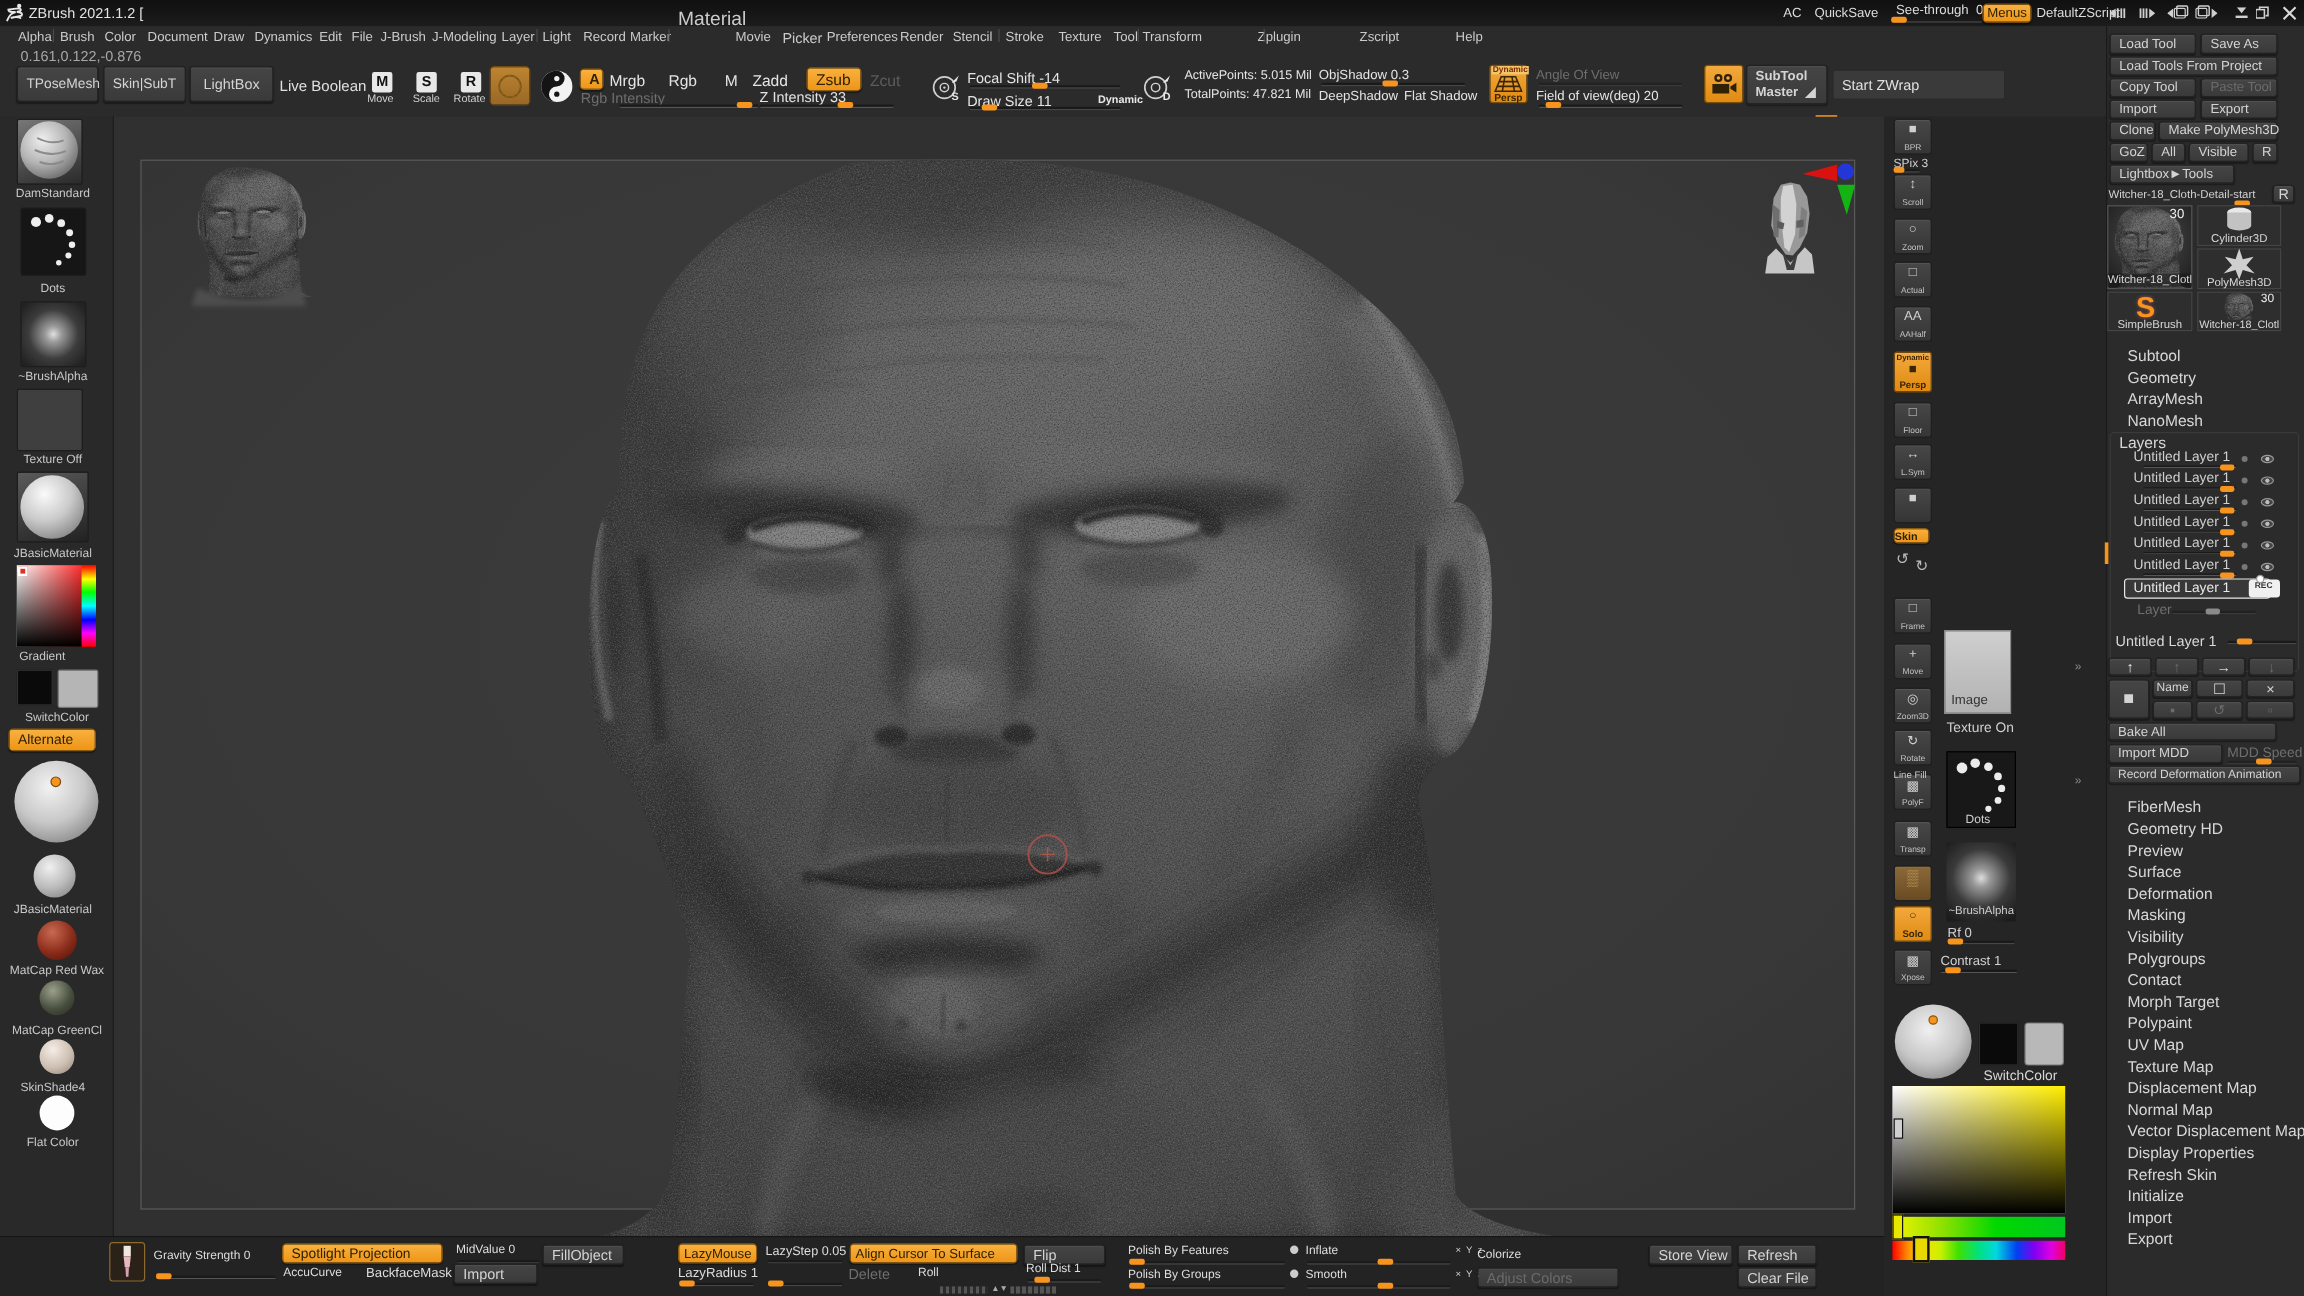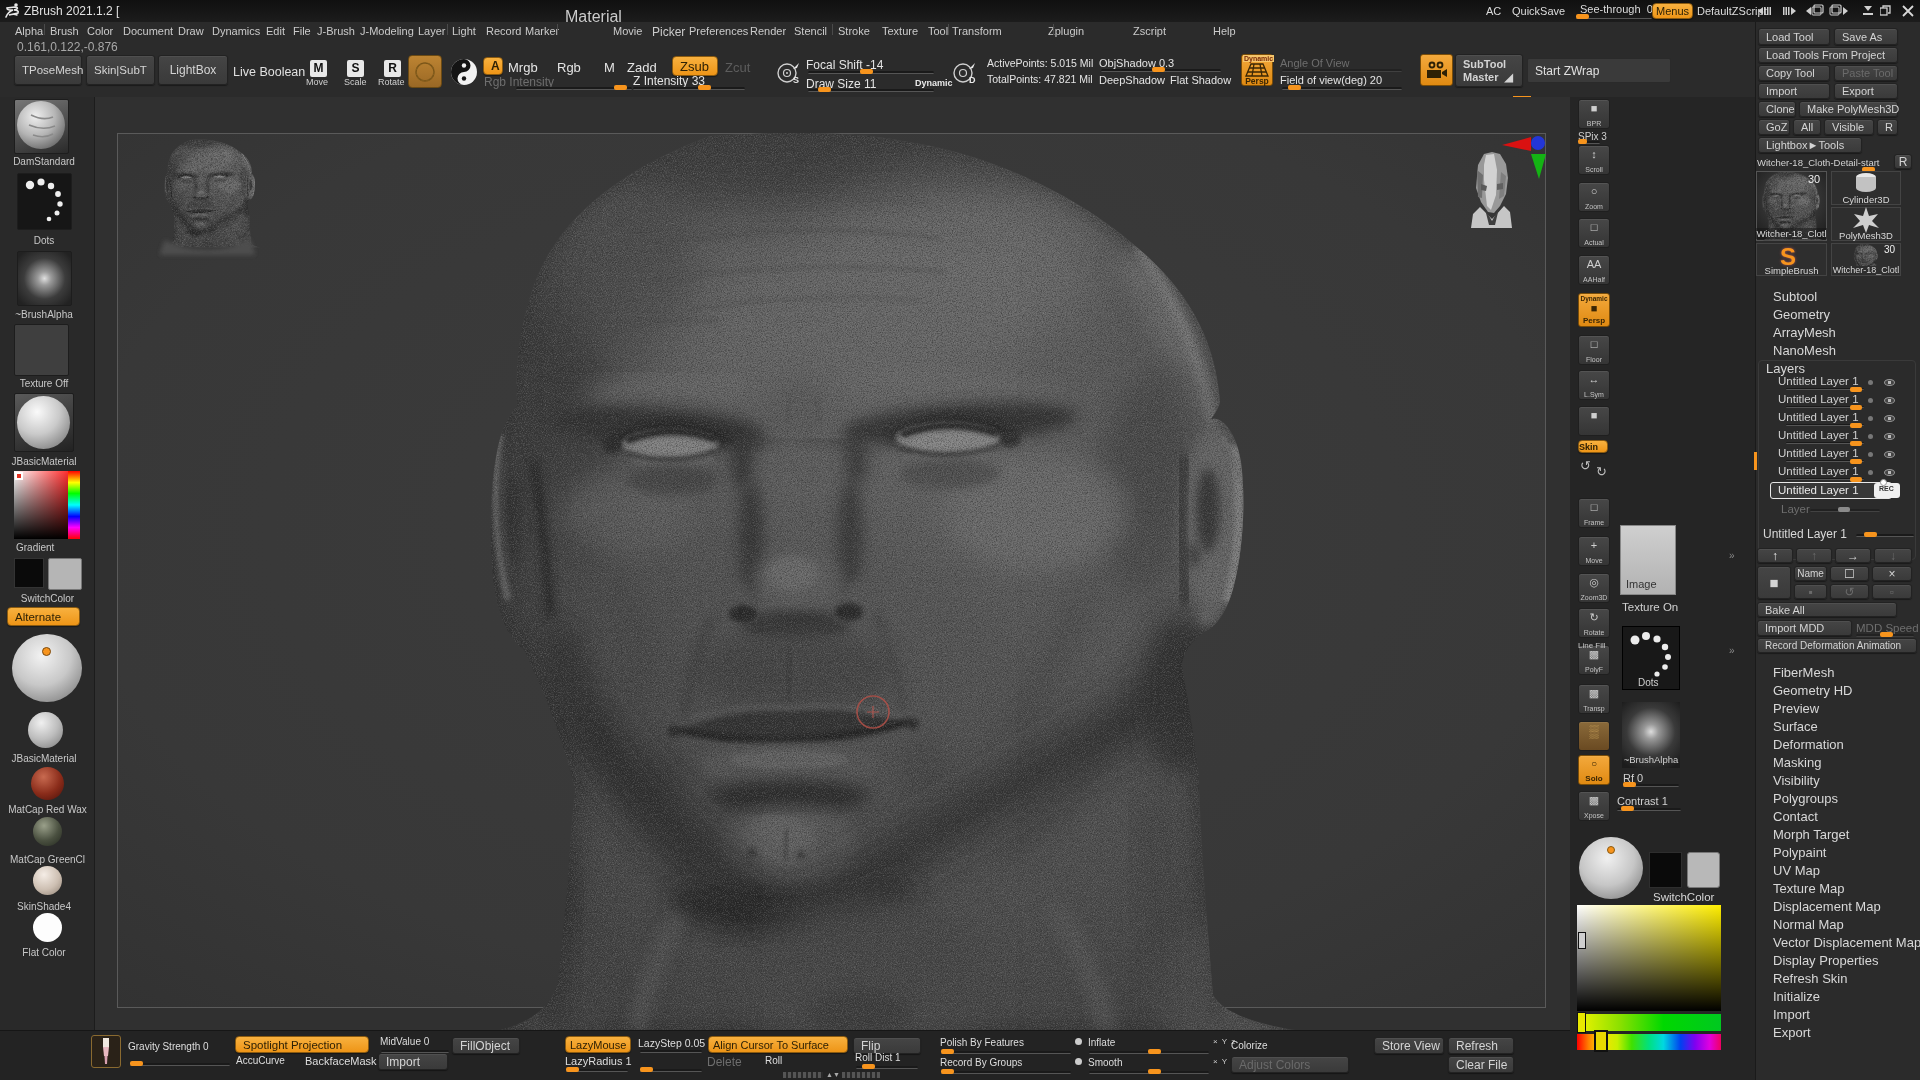--- a/index.html
+++ b/index.html
@@ -751,21 +751,21 @@
 <div class="sl" style="left:856px;top:1066px;width:62px"></div>
 <div class="sh a" style="left:862px;top:1064px"></div>
 <div class="lbl" style="left:940px;top:1037px">Polish By Features</div>
 <div class="sl" style="left:941px;top:1051px;width:130px"></div>
 <div class="sh a" style="left:941px;top:1049px"></div>
 <div class="a" style="left:1075px;top:1038px;width:7px;height:7px;border-radius:50%;background:#ccc"></div>
 <div class="lbl" style="left:1088px;top:1037px">Inflate</div>
 <div class="sl" style="left:1089px;top:1051px;width:120px"></div>
 <div class="sh a" style="left:1148px;top:1049px"></div>
 <div class="a" style="left:1213px;top:1037px;font-size:8px;color:#ccc;letter-spacing:1px">× Y z</div>
-<div class="lbl" style="left:940px;top:1057px">Record By Groups</div>
+<div class="lbl" style="left:940px;top:1057px">Polish By Groups</div>
 <div class="sl" style="left:941px;top:1071px;width:130px"></div>
 <div class="sh a" style="left:941px;top:1069px"></div>
 <div class="a" style="left:1075px;top:1058px;width:7px;height:7px;border-radius:50%;background:#ccc"></div>
 <div class="lbl" style="left:1088px;top:1057px">Smooth</div>
 <div class="sl" style="left:1089px;top:1071px;width:120px"></div>
 <div class="sh a" style="left:1148px;top:1069px"></div>
 <div class="a" style="left:1213px;top:1057px;font-size:8px;color:#ccc;letter-spacing:1px">× Y z</div>
 <div class="lbl" style="left:1231px;top:1040px">Colorize</div>
 <div class="btn dis" style="left:1231px;top:1056px;width:118px;height:17px">Adjust Colors</div>
 <div class="btn" style="left:1374px;top:1037px;width:70px;height:17px">Store View</div>

